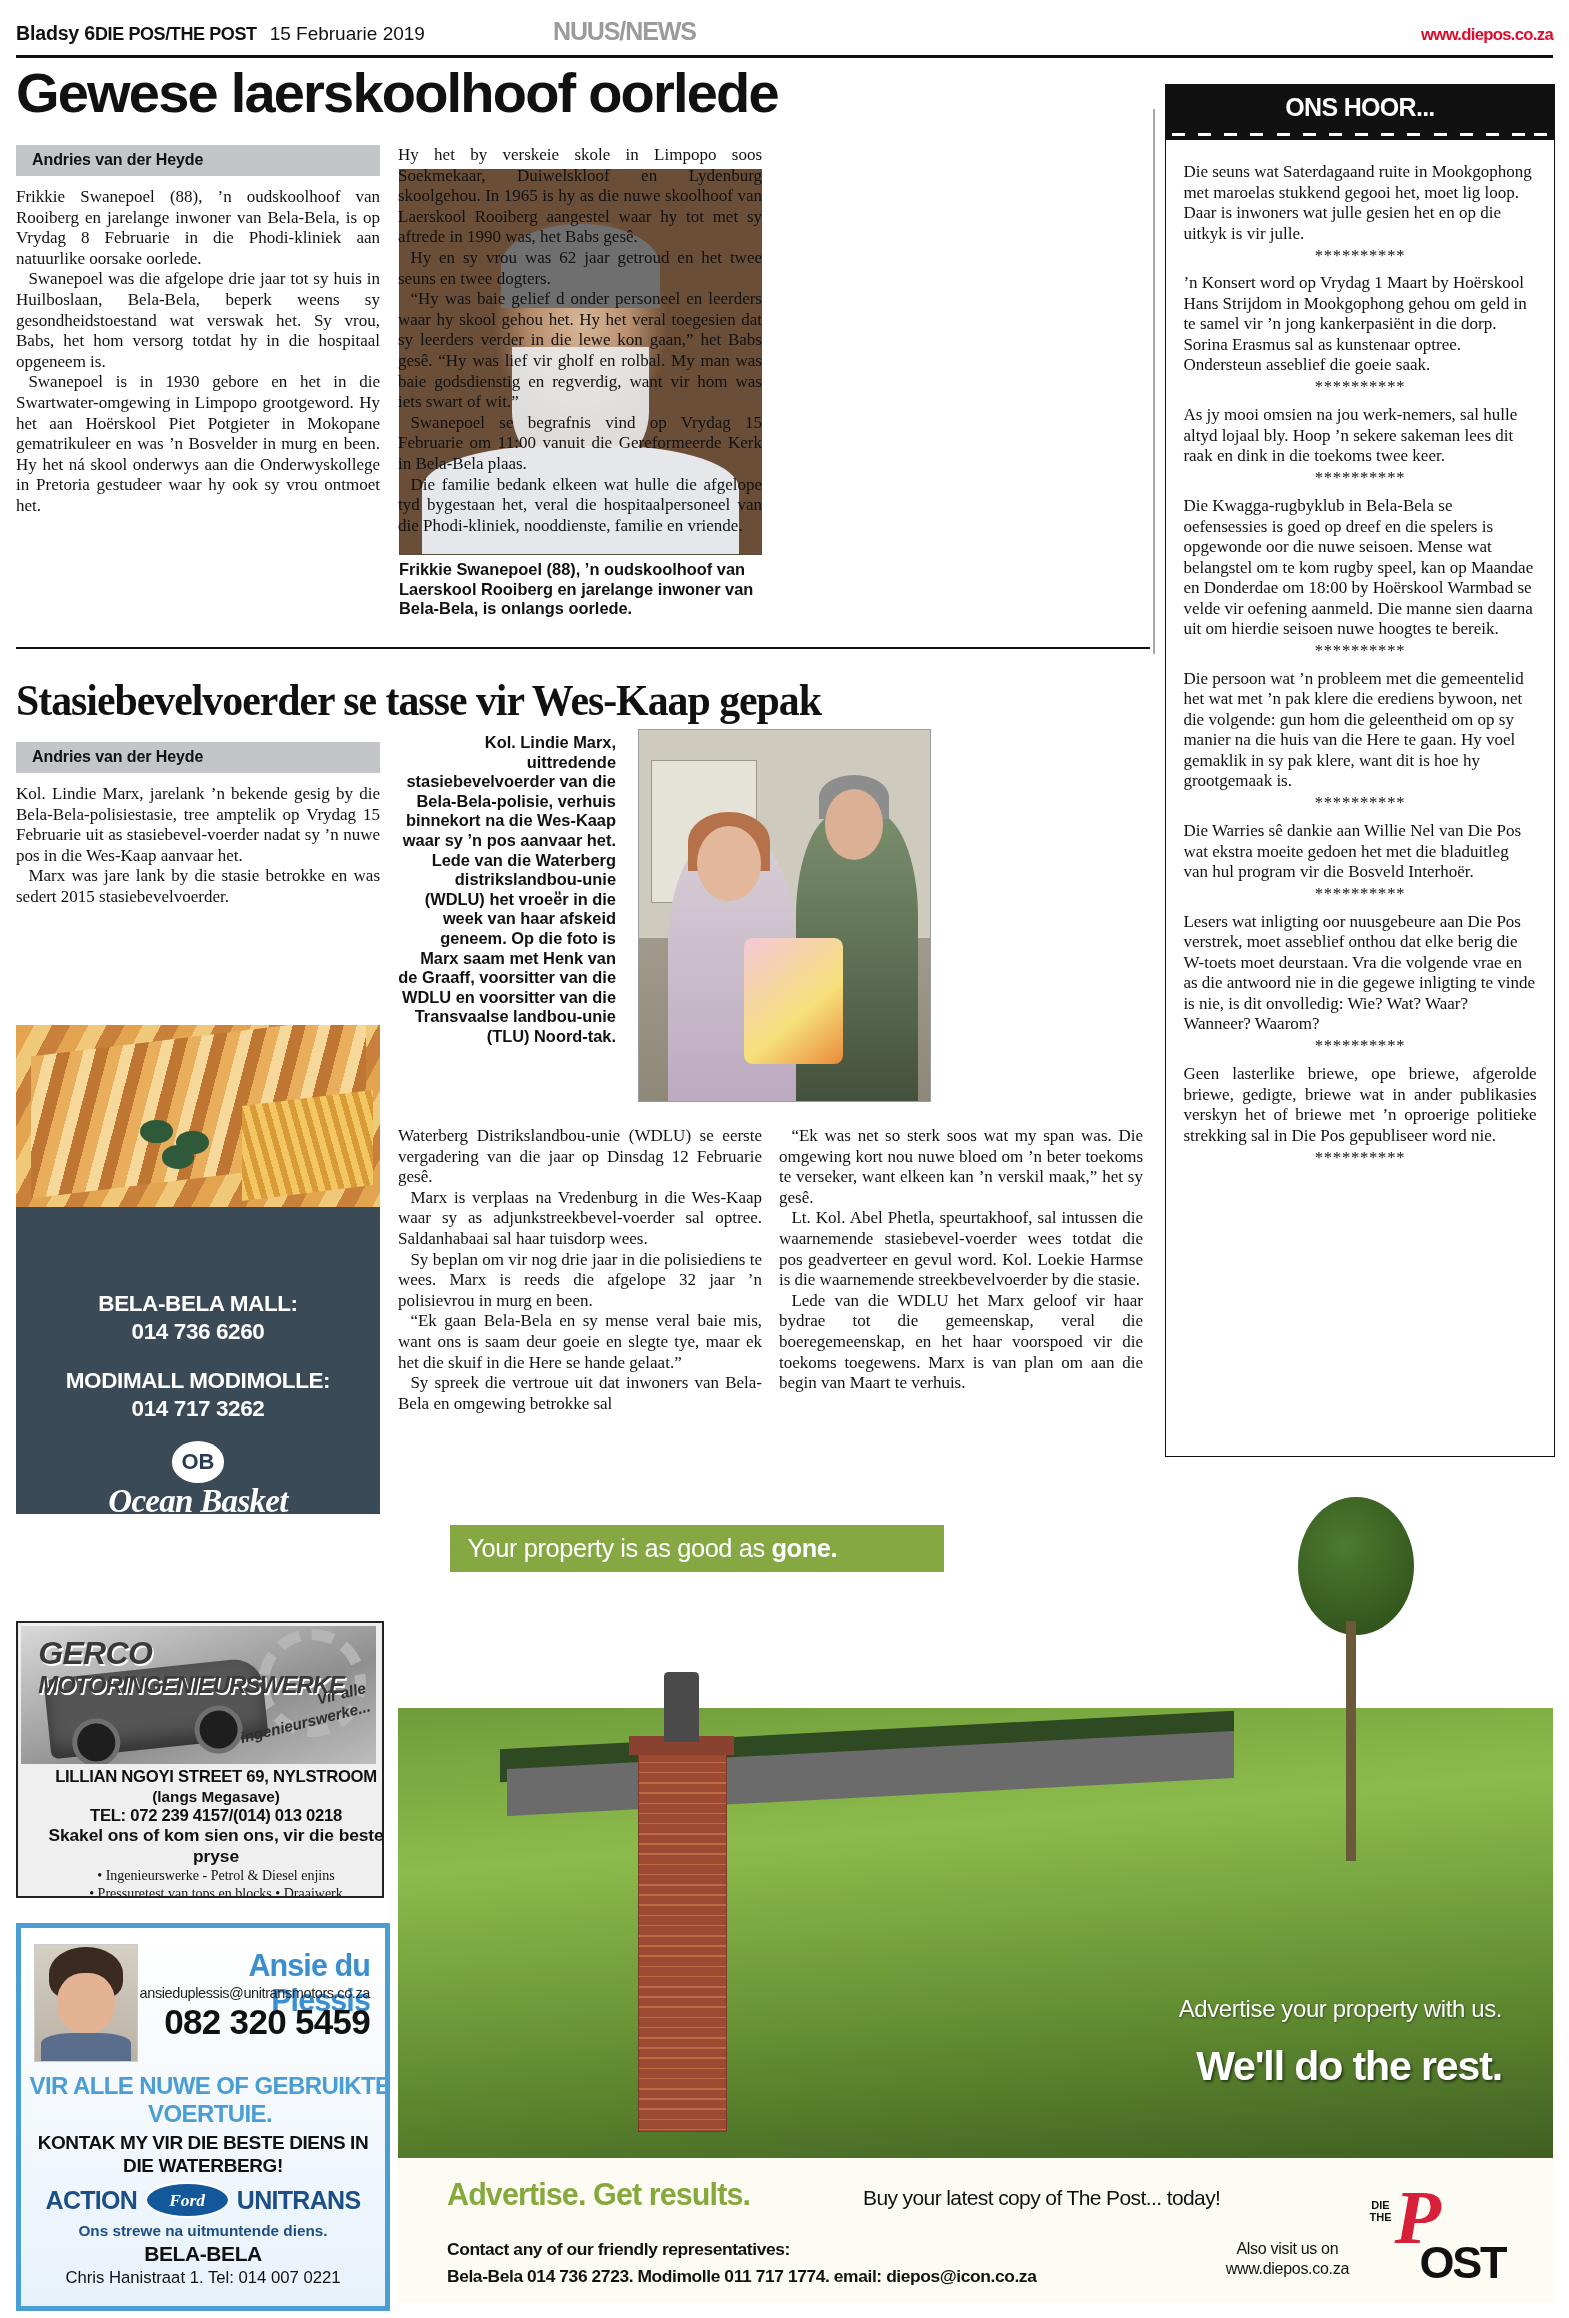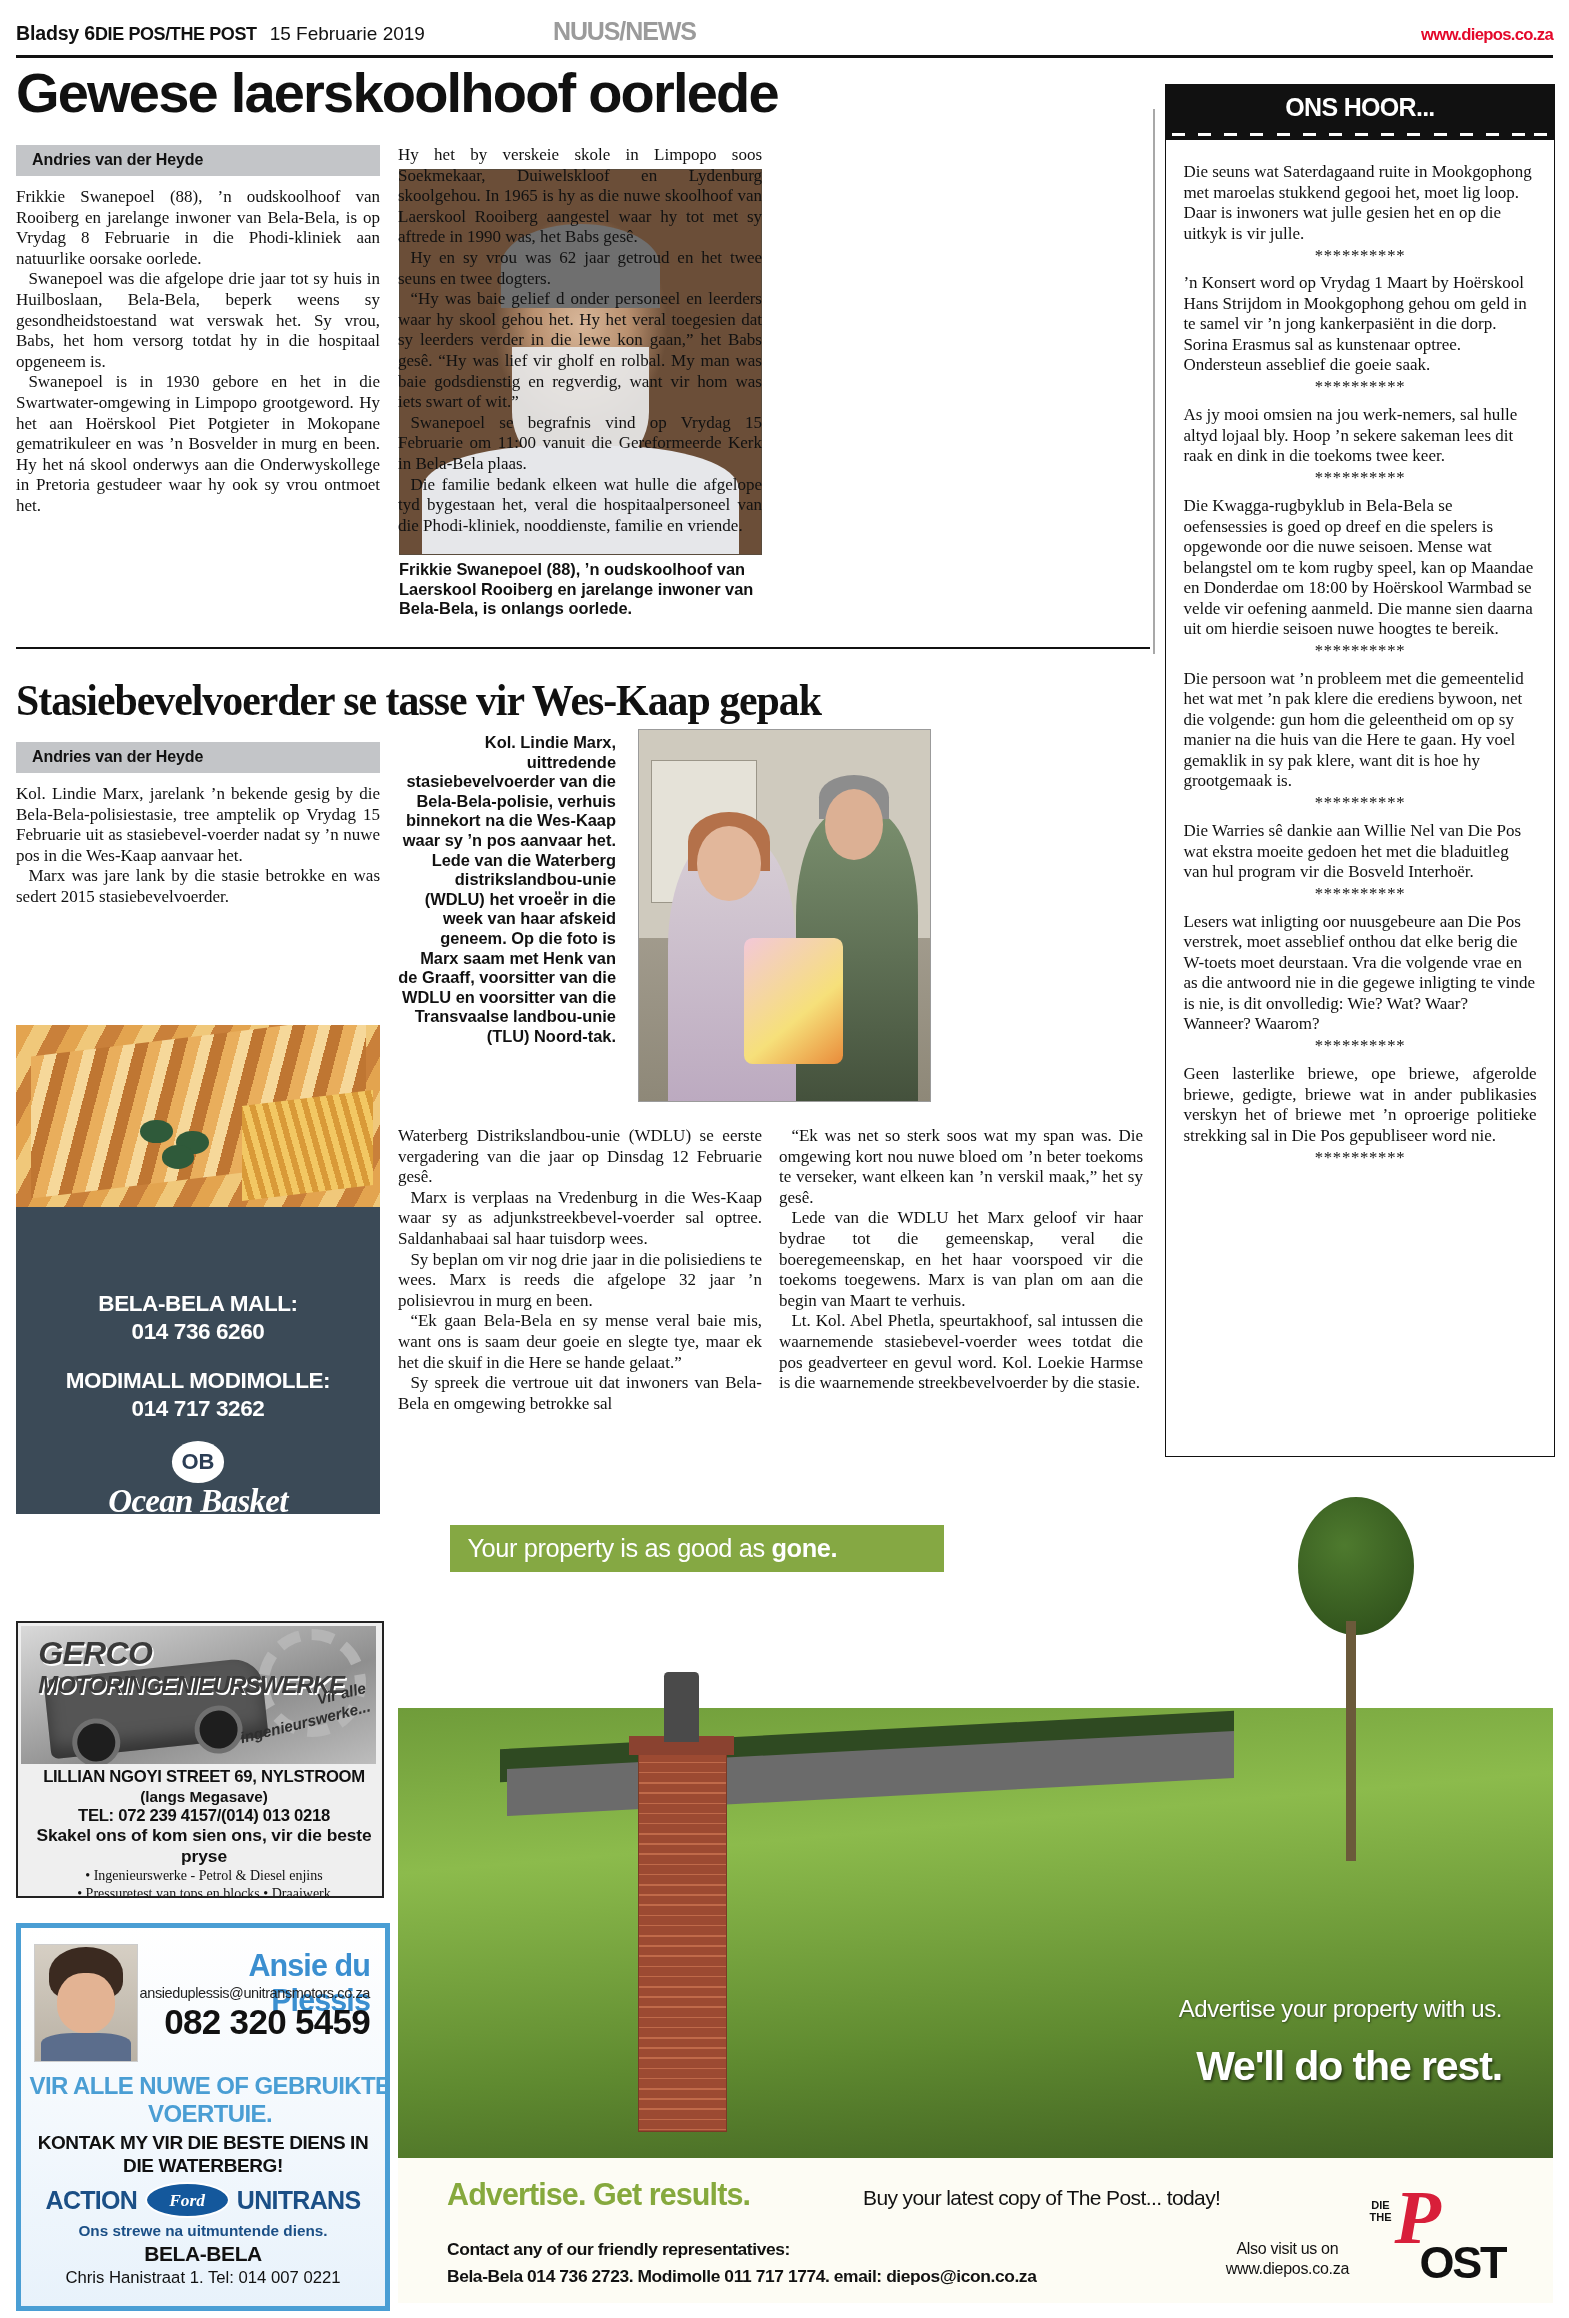--- a/index.html
+++ b/index.html
@@ -78,21 +78,21 @@
              background:linear-gradient(160deg,#d9d9d9,#8f8f8f 60%,#bdbdbd);overflow:hidden;}
   .gerco-logo{position:absolute;left:17.4px;top:8.7px;font-family:"Liberation Sans",sans-serif;font-style:italic;
               font-weight:bold;font-size:32px;color:#3a3a3a;letter-spacing:-0.7px;
               text-shadow:1.5px 1.5px 0 #fff;}
   .gerco-logo2{position:absolute;left:17.4px;top:45px;font-family:"Liberation Sans",sans-serif;font-style:italic;
               font-weight:bold;font-size:24px;color:#3a3a3a;letter-spacing:-1.1px;text-shadow:1.5px 1.5px 0 #fff;}
   .gerco-vir{position:absolute;right:5.8px;top:70px;width:153px;font-family:"Liberation Sans",sans-serif;
              font-style:italic;font-weight:bold;font-size:15.3px;color:#2f2f2f;transform:rotate(-14deg);text-align:right;line-height:19px;}
   .gerco-gear{position:absolute;right:10.2px;top:2.9px;width:86px;height:86px;border-radius:50%;
               border:11.6px dashed #b9b9b9;opacity:.85;}
-  .gerco-txt{position:absolute;left:4px;top:144px;width:364px;text-align:center;}
+  .gerco-txt{position:absolute;left:16px;top:144px;width:364px;text-align:center;}
   .gerco-a{font-family:"Liberation Sans",sans-serif;font-weight:bold;font-size:16.7px;letter-spacing:-0.3px;line-height:19.6px;}
   .gerco-b{font-family:"Liberation Sans",sans-serif;font-weight:bold;font-size:15.3px;line-height:19px;}
   .gerco-c{font-family:"Liberation Sans",sans-serif;font-weight:bold;font-size:17.4px;line-height:21px;letter-spacing:-0.1px;}
   .gerco-li{font-family:"Liberation Serif",serif;font-size:14px;line-height:17.4px;}
 
   
   .ansie{position:absolute;left:16px;top:1923px;width:364px;height:378px;border:5.8px solid #4a9ed4;
          background:linear-gradient(#ffffff,#e8f2fb);overflow:hidden;}
   .ansie-photo{position:absolute;left:13px;top:16px;width:102px;height:116px;overflow:hidden;border:0.7px solid #ccc;}
   .ansie-name{position:absolute;left:124px;top:20.4px;width:225px;text-align:right;
@@ -331,22 +331,22 @@
       <p>Marx is verplaas na Vredenburg in die Wes-Kaap waar sy as adjunkstreekbevel-voerder sal optree. Saldanhabaai sal haar tuisdorp wees.</p>
       <p>Sy beplan om vir nog drie jaar in die polisiediens te wees. Marx is reeds die afgelope 32 jaar ’n polisievrou in murg en been.</p>
       <p>“Ek gaan Bela-Bela en sy mense veral baie mis, want ons is saam deur goeie en slegte tye, maar ek het die skuif in die Here se hande gelaat.”</p>
       <p>Sy spreek die vertroue uit dat inwoners van Bela-Bela en omgewing betrokke sal</p>
     </div>
   </div>
 
   <div class="col a2c3">
     <div class="body-txt">
       <p>“Ek was net so sterk soos wat my span was. Die omgewing kort nou nuwe bloed om ’n beter toekoms te verseker, want elkeen kan ’n verskil maak,” het sy gesê.</p>
+      <p>Lt. Kol. Abel Phetla, speurtakhoof, sal intussen die waarnemende stasiebevel-voerder wees totdat die pos geadverteer en gevul word. Kol. Loekie Harmse is die waarnemende streekbevelvoerder by die stasie.</p>
       <p>Lede van die WDLU het Marx geloof vir haar bydrae tot die gemeenskap, veral die boeregemeenskap, en het haar voorspoed vir die toekoms toegewens. Marx is van plan om aan die begin van Maart te verhuis.</p>
-      <p>Lt. Kol. Abel Phetla, speurtakhoof, sal intussen die waarnemende stasiebevel-voerder wees totdat die pos geadverteer en gevul word. Kol. Loekie Harmse is die waarnemende streekbevelvoerder by die stasie.</p>
     </div>
   </div>
 
   <div class="ob">
     <div class="ob-food">
       <div class="food">
         <div class="plate"></div>
         <div class="chips"></div>
         <div class="mussel"></div>
         <div class="mussel b"></div>

